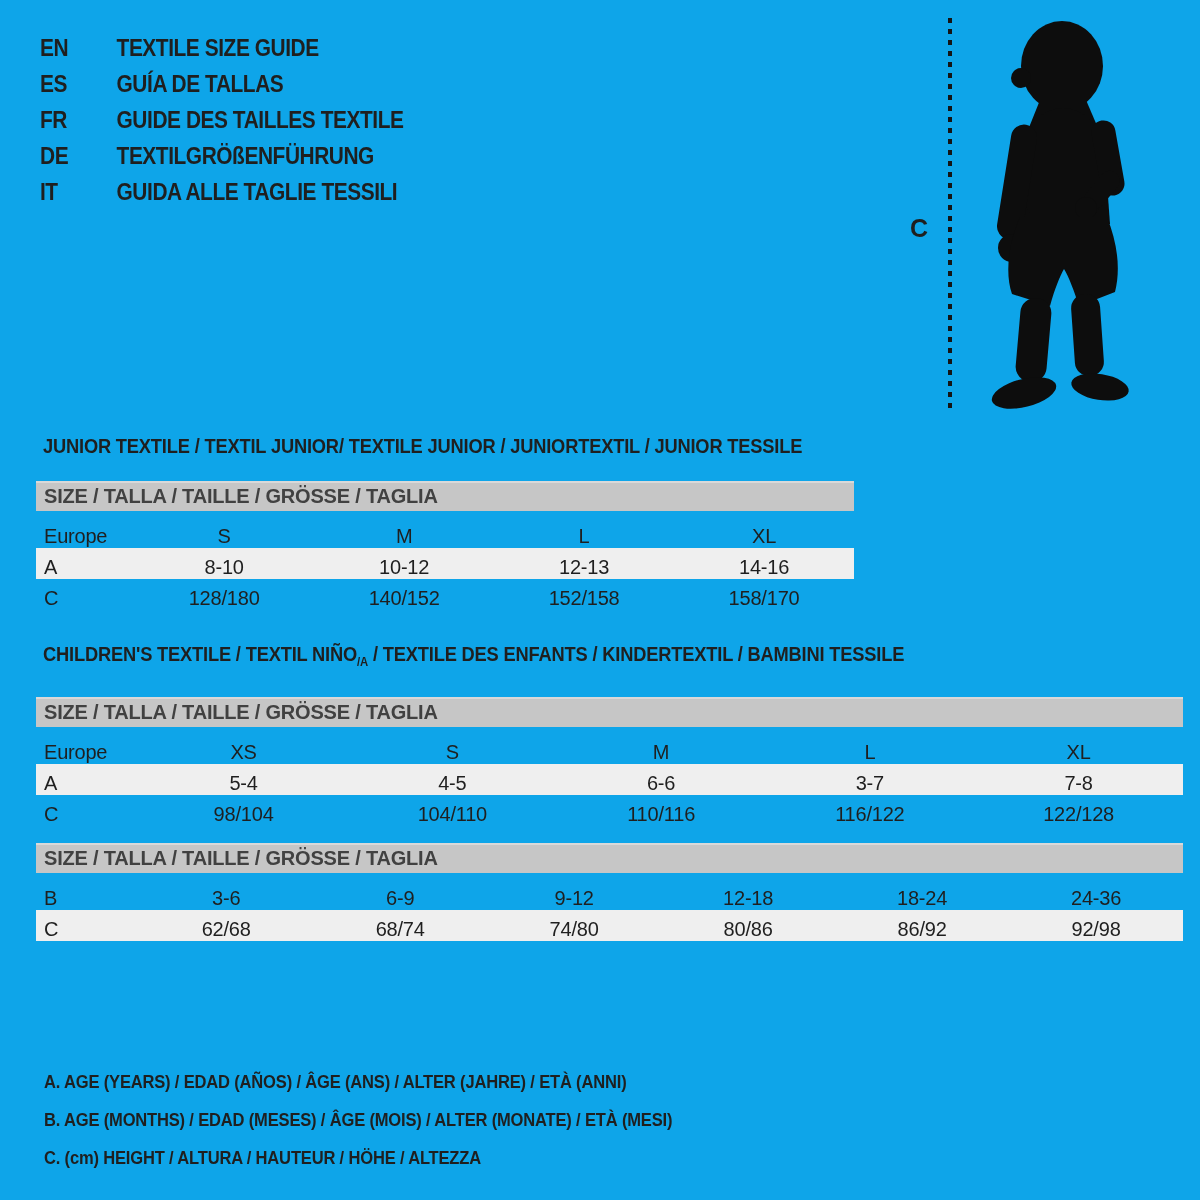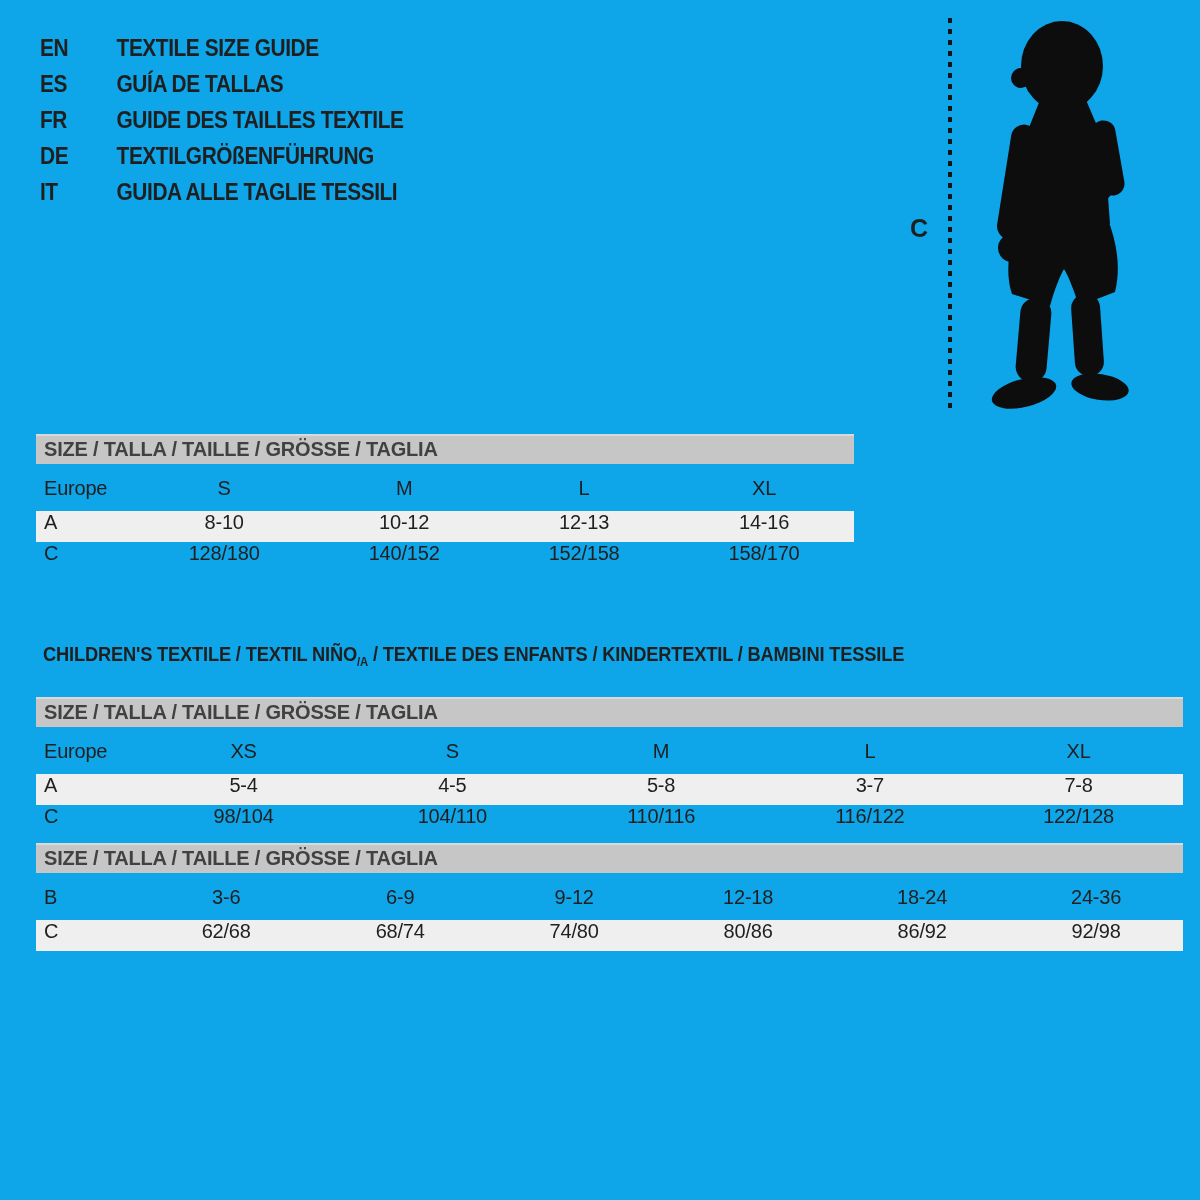--- a/index.html
+++ b/index.html
@@ -32,23 +32,23 @@
   .section-babies .heading-wrap { margin-bottom:4px; }
 
   
   .size-bar {
     height:30px; box-sizing:border-box;
     background:var(--header-bar-bg,#c6c6c6);
     border-top:2px solid var(--header-bar-edge,#d9d9d9);
     line-height:27px; padding-left:8px;
     font-weight:bold; font-size:20px; letter-spacing:-0.2px;
     color:var(--header-bar-text,#414141);
-    margin-bottom:13px;
+    margin-bottom:3px;
   }
-  .trow { display:flex; align-items:flex-start; font-size:20px; letter-spacing:-0.2px; }
+  .trow { display:flex; align-items:flex-end; font-size:20px; letter-spacing:-0.2px; }
   .trow.header-row { height:34px; }
   .trow.data-row { height:31px; }
   .trow.shaded { background:var(--shaded-row-bg,#efefef); }
   .label-cell { box-sizing:border-box; padding-left:8px; text-align:left; }
   .cols4 .label-cell { flex:0 0 12%; }
   .cols5 .label-cell, .cols6 .label-cell { flex:0 0 9%; }
   .cell { flex:1; text-align:center; }
 
   
   .legend { position:absolute; left:44px; top:1063px; }
@@ -99,20 +99,23 @@
       <circle cx="124" cy="196" r="11"></circle>
       <path d="M58,205 C46,232 43,262 50,282 L88,294 C93,276 98,264 102,257 C107,265 112,279 117,294 L153,280 C159,256 155,230 145,205 Z"></path>
       <rect x="56" y="286" width="31" height="84" rx="15" transform="rotate(5 71 328)"></rect>
       <rect x="111" y="282" width="29" height="82" rx="14" transform="rotate(-4 125 323)"></rect>
       <ellipse cx="62" cy="381" rx="33" ry="14" transform="rotate(-14 62 381)"></ellipse>
       <ellipse cx="138" cy="375" rx="29" ry="13" transform="rotate(9 138 375)"></ellipse>
     </g>
   </svg>
 
   <div class="section section-junior">
+    <div class="heading-wrap">
+      <h2 class="heading condensed">JUNIOR TEXTILE / TEXTIL JUNIOR/ TEXTILE JUNIOR / JUNIORTEXTIL / JUNIOR TESSILE</h2>
+    </div>
     <div class="size-table cols4">
       <div class="size-bar">SIZE / TALLA / TAILLE / GRÖSSE / TAGLIA</div>
       <div class="trow header-row">
         <span class="label-cell">Europe</span>
         <span class="cell">S</span>
         <span class="cell">M</span>
         <span class="cell">L</span>
         <span class="cell">XL</span>
       </div>
       <div class="trow data-row shaded">
@@ -143,21 +146,21 @@
         <span class="cell">XS</span>
         <span class="cell">S</span>
         <span class="cell">M</span>
         <span class="cell">L</span>
         <span class="cell">XL</span>
       </div>
       <div class="trow data-row shaded">
         <span class="label-cell">A</span>
         <span class="cell">5-4</span>
         <span class="cell">4-5</span>
-        <span class="cell">5-8</span>
+        <span class="cell">6-6</span>
         <span class="cell">3-7</span>
         <span class="cell">7-8</span>
       </div>
       <div class="trow data-row">
         <span class="label-cell">C</span>
         <span class="cell">98/104</span>
         <span class="cell">104/110</span>
         <span class="cell">110/116</span>
         <span class="cell">116/122</span>
         <span class="cell">122/128</span>
@@ -182,14 +185,19 @@
         <span class="cell">62/68</span>
         <span class="cell">68/74</span>
         <span class="cell">74/80</span>
         <span class="cell">80/86</span>
         <span class="cell">86/92</span>
         <span class="cell">92/98</span>
       </div>
     </div>
   </div>
 
+  <div class="legend">
+    <div class="legend-line condensed">A. AGE (YEARS) / EDAD (AÑOS) / ÂGE (ANS) / ALTER (JAHRE) / ETÀ (ANNI)</div>
+    <div class="legend-line condensed">B. AGE (MONTHS) / EDAD (MESES) / ÂGE (MOIS) / ALTER (MONATE) / ETÀ (MESI)</div>
+    <div class="legend-line condensed">C. (cm) HEIGHT / ALTURA / HAUTEUR / HÖHE / ALTEZZA</div>
+  </div>
 
 </div>
 
 </body></html>

